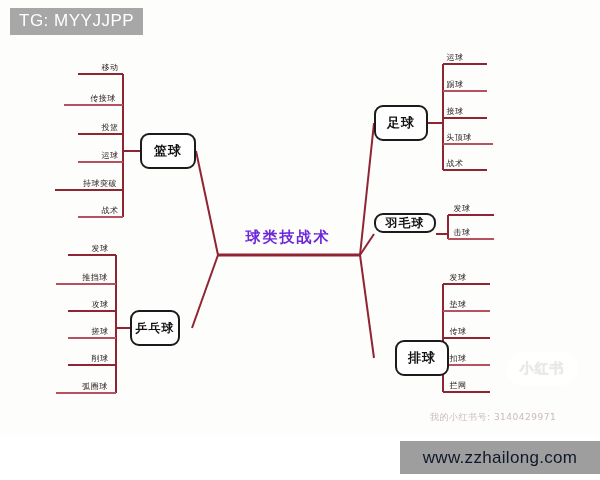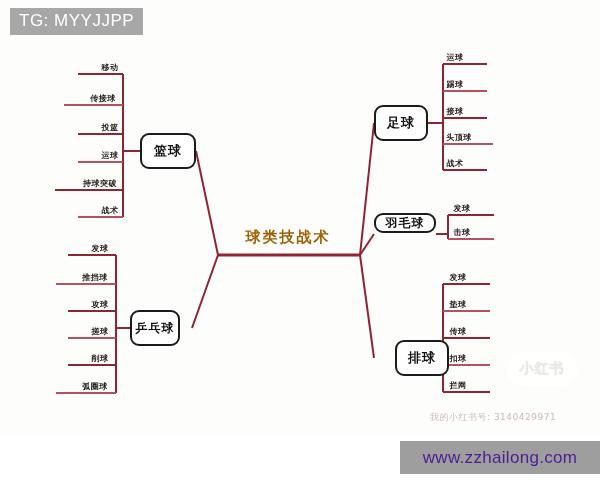--- a/index.html
+++ b/index.html
@@ -36,29 +36,29 @@
     align-items: center;
     justify-content: center;
     color: #111111;
     font-weight: bold;
     letter-spacing: 1px;
   }
   .leaf-label {
     position: absolute;
     color: #2a2020;
     font-size: 8px;
-    font-weight: bold;
+    font-weight: normal;
     white-space: nowrap;
     letter-spacing: 0.5px;
     transform: translateX(-50%);
     text-align: center;
   }
   .center-label {
     position: absolute;
-    color: #a16207;
+    color: #6d28d9;
     font-weight: bold;
     font-size: 15px;
     letter-spacing: 2px;
     white-space: nowrap;
     transform: translateX(-50%);
   }
   
   #tg-watermark {
     position: absolute;
     left: 10px; top: 8px;
@@ -67,21 +67,21 @@
     font-size: 17px;
     padding: 3px 9px 4px 9px;
     letter-spacing: 0.5px;
     font-family: "Liberation Sans", sans-serif;
   }
   #site-watermark {
     position: absolute;
     left: 400px; top: 441px;
     width: 200px; height: 33px;
     background: rgba(150,150,150,0.92);
-    color: #4c1d95;
+    color: #0f172a;
     font-size: 17px;
     display: flex;
     align-items: center;
     justify-content: center;
     letter-spacing: 0.3px;
     font-family: "Liberation Sans", sans-serif;
   }
   #xhs-id-watermark {
     position: absolute;
     left: 430px; top: 411px;

